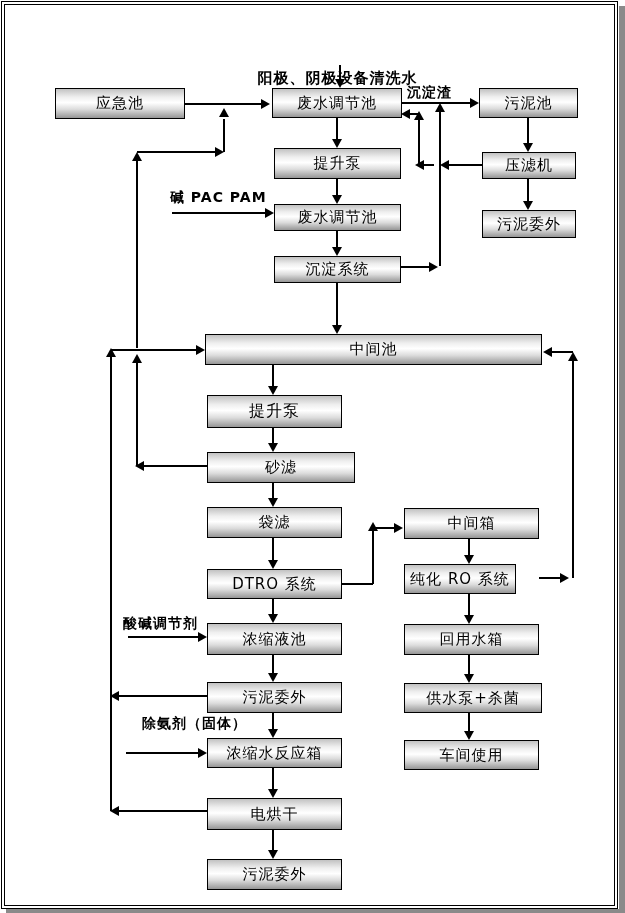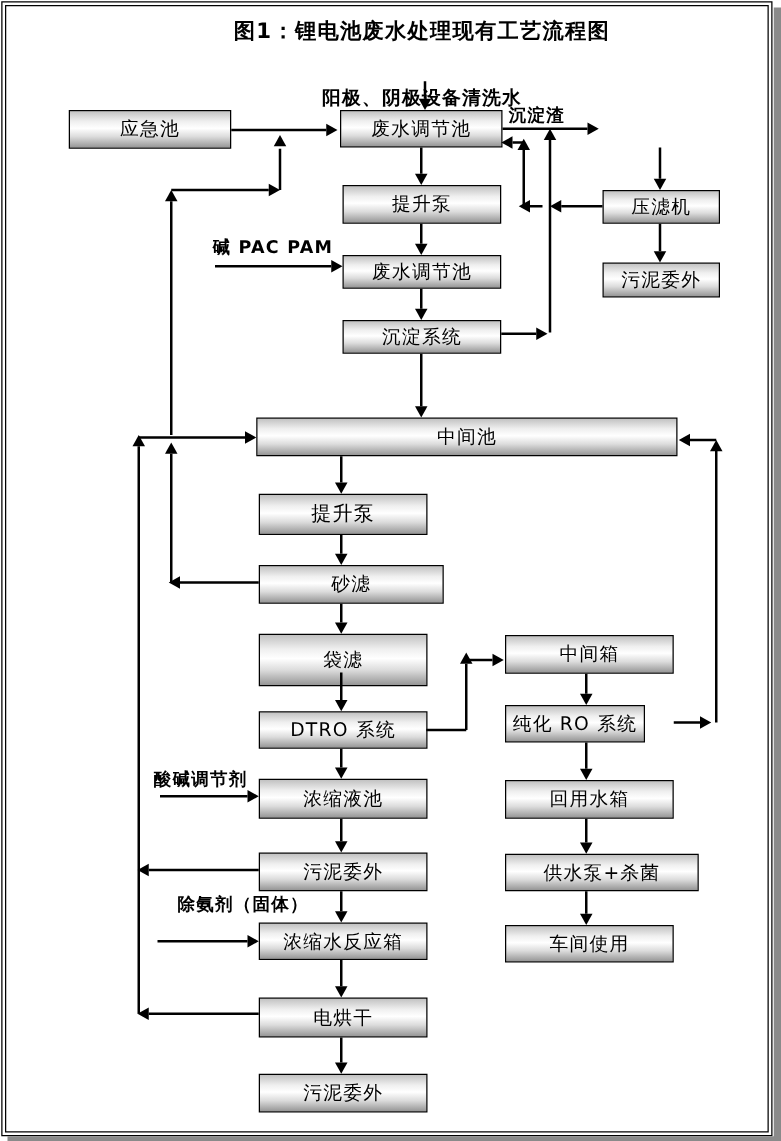--- a/index.html
+++ b/index.html
@@ -27,31 +27,31 @@
   .n1{left:272px;top:88px;width:130px;height:30px}
   .n2{left:479px;top:88px;width:99px;height:30px}
   .n3{left:274px;top:148px;width:127px;height:31px}
   .n4{left:482px;top:152px;width:94px;height:27px}
   .n5{left:274px;top:204px;width:127px;height:27px}
   .n6{left:482px;top:210px;width:94px;height:28px}
   .n7{left:274px;top:256px;width:127px;height:27px}
   .n8{left:205px;top:334px;width:337px;height:31px}
   .n9{left:207px;top:395px;width:135px;height:33px;font-size:16px}
   .n10{left:207px;top:452px;width:148px;height:31px}
-  .n11{left:207px;top:507px;width:135px;height:42px}
+  .n11{left:207px;top:507px;width:135px;height:31px}
   .n12{left:207px;top:569px;width:135px;height:30px}
   .n13{left:207px;top:623px;width:135px;height:32px}
   .n14{left:207px;top:682px;width:135px;height:31px}
   .n15{left:207px;top:738px;width:135px;height:30px}
   .n16{left:207px;top:798px;width:135px;height:32px}
   .n17{left:207px;top:859px;width:135px;height:31px}
   .n18{left:404px;top:508px;width:135px;height:31px}
   .n19{left:404px;top:564px;width:112px;height:30px}
   .n20{left:404px;top:624px;width:135px;height:31px}
-  .n21{left:404px;top:683px;width:155px;height:30px}
+  .n21{left:404px;top:683px;width:138px;height:30px}
   .n22{left:404px;top:740px;width:135px;height:30px}
 
   .ann{position:absolute;font-size:14px;font-weight:bold;letter-spacing:1px;white-space:nowrap;}
   .ann-chendianzha{left:407px;top:84px;}
   .ann-pac{left:170px;top:189px;}
   .ann-suanjian{left:123px;top:615px;}
   .ann-chuanji{left:121px;top:715px;margin-left:21px;}
 
   .hl,.vl{position:absolute;background:#000;}
   .hl{height:2px;} .vl{width:2px;}
@@ -64,25 +64,25 @@
 </head>
 <body>
 
 <div id="stage">
 
   <div class="frame-outer"></div>
   <div class="frame-inner"></div>
   <div class="shadow-right"></div>
   <div class="shadow-bottom"></div>
 
-  <div class="title">图1：锂电池废水处理现有工艺流程图</div>
   <div class="subtitle">阳极、阴极设备清洗水</div>
 
   <div class="node n0">应急池</div>
   <div class="node n1">废水调节池</div>
+  <div class="node n2">污泥池</div>
   <div class="node n3">提升泵</div>
   <div class="node n4">压滤机</div>
   <div class="node n5">废水调节池</div>
   <div class="node n6">污泥委外</div>
   <div class="node n7">沉淀系统</div>
   <div class="node n8">中间池</div>
   <div class="node n9">提升泵</div>
   <div class="node n10">砂滤</div>
   <div class="node n11">袋滤</div>
   <div class="node n12">DTRO 系统</div>

